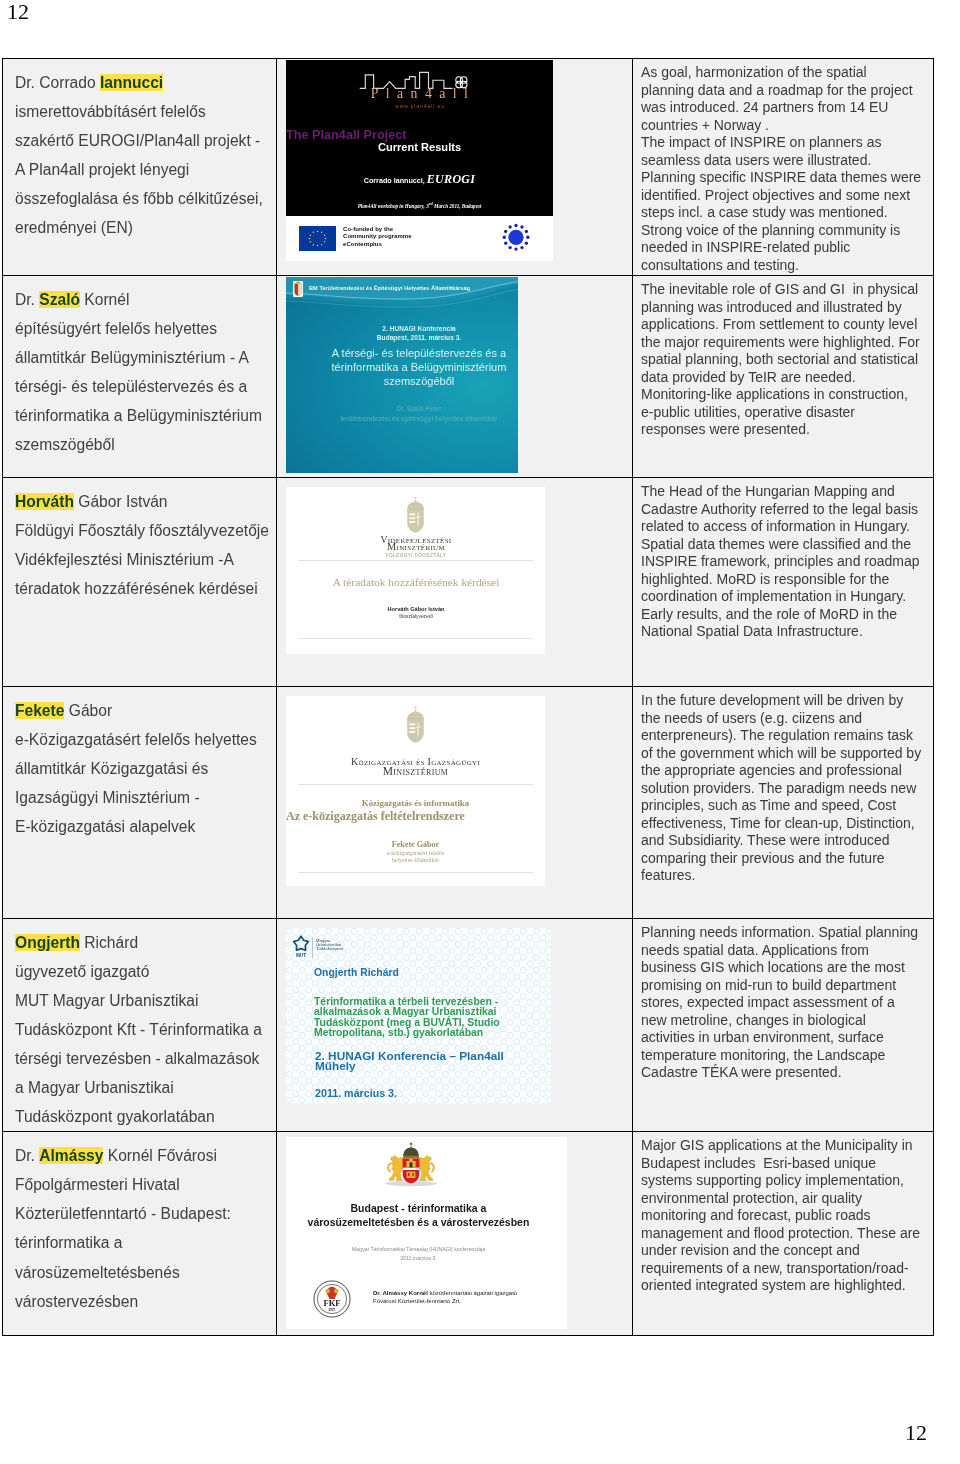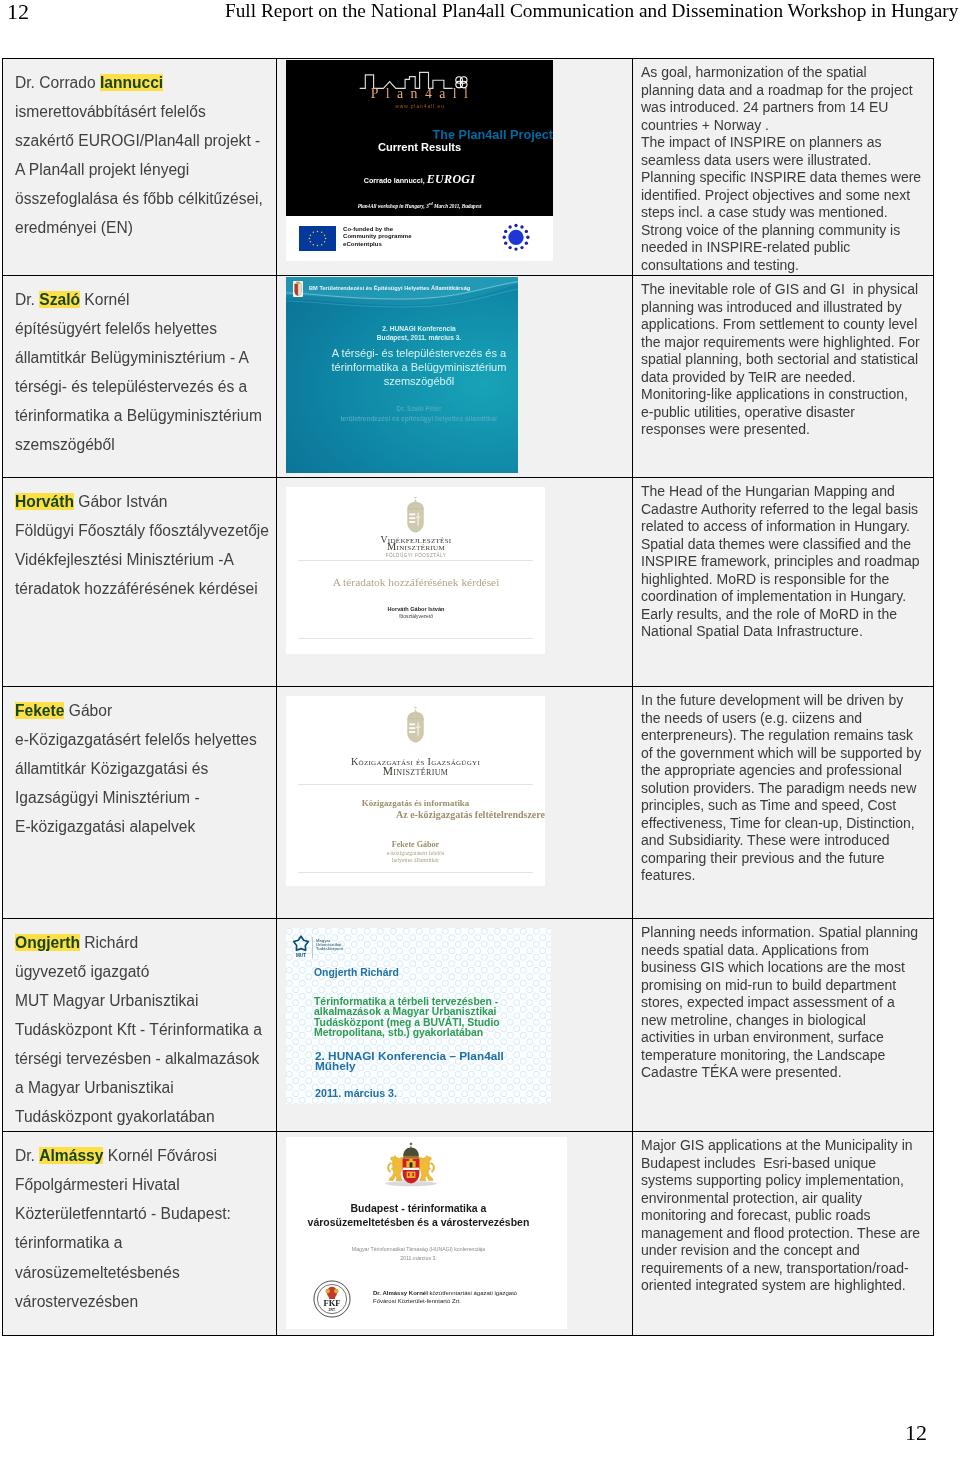--- a/index.html
+++ b/index.html
@@ -22,21 +22,21 @@
   tr.r0 td{height:214px;} tr.r1 td{height:201px;} tr.r2 td{height:208px;}
   tr.r3 td{height:231px;} tr.r4 td{height:208px;} tr.r5 td{height:203px;}
   td.c1{vertical-align:top;}
 
   
   .slide-plan4all{position:relative;width:267px;height:201px;margin:1px 0 0 9px;background:#fff;overflow:hidden;}
   .s1-black{position:absolute;left:0;top:0;width:267px;height:156px;background:#000;}
   .s1-skyline{position:absolute;left:73px;top:11px;}
   .s1-word{position:absolute;left:0;top:26px;width:267px;text-align:center;font-family:"Liberation Serif",serif;font-size:13.8px;letter-spacing:7.4px;color:#e8a972;text-indent:7px;}
   .s1-url{position:absolute;left:0;top:44px;width:267px;text-align:center;font-family:"Liberation Sans",sans-serif;font-size:4.9px;letter-spacing:0.95px;color:#b05a12;text-indent:1px;}
-  .s1-t1{position:absolute;left:0;top:68px;width:267px;text-align:right;font-size:12.7px;font-weight:bold;color:#0369a1;}
+  .s1-t1{position:absolute;left:0;top:68px;width:267px;text-align:left;font-size:12.7px;font-weight:bold;color:#701a75;}
   .s1-t2{position:absolute;left:0;top:81px;width:267px;text-align:center;font-size:11.1px;font-weight:bold;color:#fff;}
   .s1-auth{position:absolute;left:0;top:112px;width:267px;text-align:center;font-size:7.2px;font-weight:bold;color:#fff;}
   .s1-auth i{font-family:"Liberation Serif",serif;font-style:italic;font-size:12px;font-weight:bold;letter-spacing:.3px;}
   .s1-event{position:absolute;left:0;top:141px;width:267px;text-align:center;font-family:"Liberation Serif",serif;font-size:5.1px;font-weight:bold;font-style:italic;color:#fff;}
   .s1-event sup{font-size:4.4px;}
   .s1-flag{position:absolute;left:13px;top:166px;width:37px;height:25px;background:#03399c;}
   .s1-fund{position:absolute;left:57px;top:166px;font-size:6.0px;font-weight:bold;line-height:7.3px;color:#111;letter-spacing:.05px;}
   .s1-econt{position:absolute;left:213px;top:160px;width:34px;height:34px;}
 
   
@@ -64,21 +64,21 @@
   .s3-ar{position:absolute;left:0;top:127px;width:260px;text-align:center;font-size:4.9px;color:#3b3b3b;}
 
   
   .slide-kim{position:relative;width:259px;height:190px;margin:9px 0 0 9px;background:#fff;overflow:hidden;}
   .s4-arms{position:absolute;left:119px;top:11px;}
   .s4-m1{position:absolute;left:0;top:60px;width:259px;text-align:center;font-family:"Liberation Serif",serif;font-size:10.1px;letter-spacing:.3px;color:#3c3a32;font-variant:small-caps;}
   .s4-m2{position:absolute;left:0;top:69px;width:259px;text-align:center;font-family:"Liberation Serif",serif;font-size:11.6px;letter-spacing:.35px;color:#3c3a32;font-variant:small-caps;}
   .s4-rule1{position:absolute;left:12px;top:88px;width:235px;height:1px;background:#e5e3dc;}
   .s4-rule2{position:absolute;left:12px;top:176px;width:235px;height:1px;background:#e5e3dc;}
   .s4-t1{position:absolute;left:0;top:102px;width:259px;text-align:center;font-family:"Liberation Serif",serif;font-size:8.9px;font-weight:bold;color:#9b8f6b;}
-  .s4-t2{position:absolute;left:0;top:112.5px;width:259px;text-align:right;font-family:"Liberation Serif",serif;font-size:10px;font-weight:bold;color:#9b8f6b;}
+  .s4-t2{position:absolute;left:0;top:112.5px;width:259px;text-align:left;font-family:"Liberation Serif",serif;font-size:12px;font-weight:bold;color:#9b8f6b;}
   .s4-au{position:absolute;left:0;top:144px;width:259px;text-align:center;font-family:"Liberation Serif",serif;font-size:8.1px;font-weight:bold;color:#9b8f6b;}
   .s4-r1{position:absolute;left:0;top:153.5px;width:259px;text-align:center;font-family:"Liberation Serif",serif;font-size:5.8px;color:#a99e7d;}
   .s4-r2{position:absolute;left:0;top:161px;width:259px;text-align:center;font-family:"Liberation Serif",serif;font-size:5.8px;color:#a99e7d;}
 
   
   .slide-mut{position:relative;width:265px;height:176px;margin:9px 0 0 9px;overflow:hidden;background:#fbfdfe;}
   .s5-pat{position:absolute;left:0;top:0;width:265px;height:176px;}
   .s5-logo{position:absolute;left:6px;top:7px;}
   .s5-div{position:absolute;left:26px;top:9px;width:1px;height:21px;background:#b9c7ce;}
   .s5-sub{position:absolute;left:30px;top:10.5px;font-size:4.1px;line-height:4.4px;color:#5a7a8d;font-weight:bold;}
@@ -96,21 +96,20 @@
   .s6-e2{position:absolute;left:0;top:117.5px;width:265px;text-align:center;font-size:5.2px;color:#8b8b8b;}
   .s6-fkf{position:absolute;left:27px;top:143px;}
   .s6-cred{position:absolute;left:87px;top:152px;font-size:6.0px;line-height:8.0px;color:#1f1f1f;}
   .s6-cred b{font-weight:bold;}
 </style>
 </head>
 <body>
 
 <div class="page">
   <div class="hdr-num">12</div>
-  <div class="hdr-title">Full Report on the National Plan4all Communication and Dissemination Workshop in Hungary</div>
   <div class="ftr-num">12</div>
 
   <table class="main">
     <colgroup>
         <col class="c1">
         <col class="c2">
         <col class="c3">
       </colgroup>
     <tbody>
 

